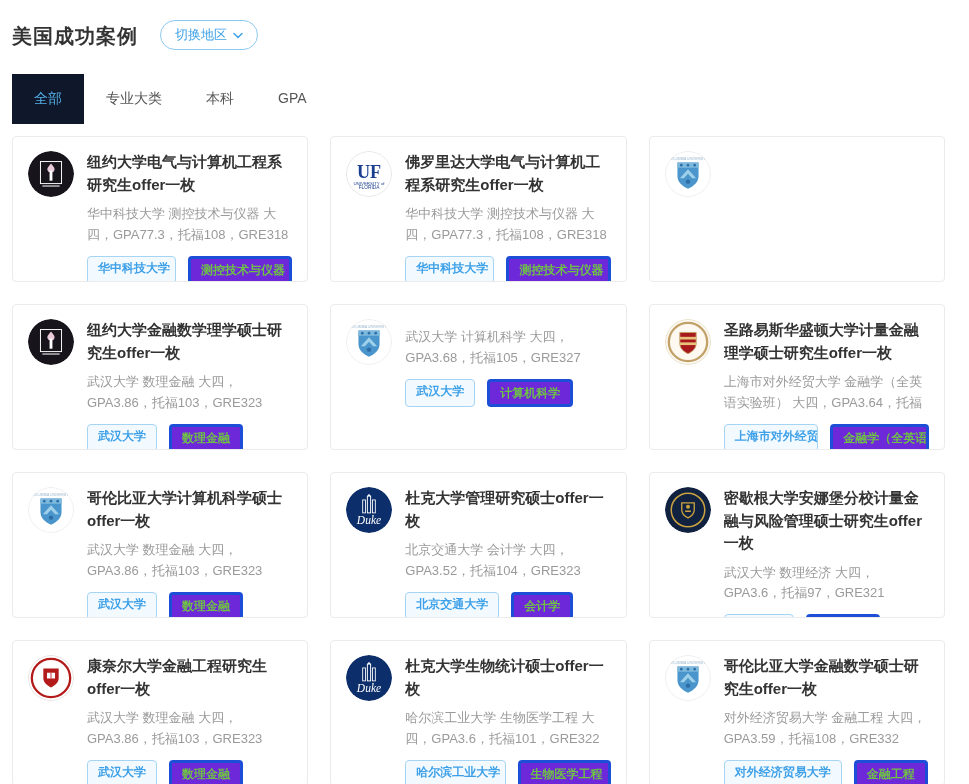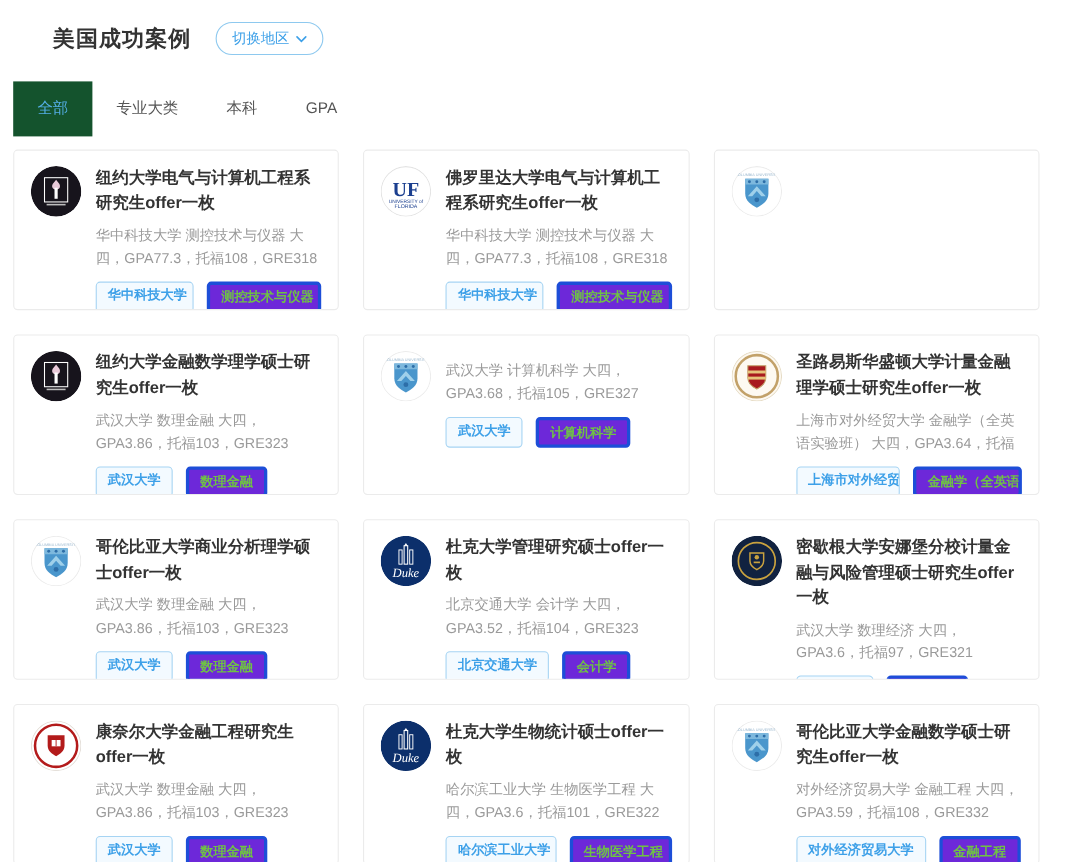--- a/index.html
+++ b/index.html
@@ -1,31 +1,31 @@
 <!DOCTYPE html>
 <html><head>
 <meta charset="utf-8">
 <style>
   * { margin:0; padding:0; box-sizing:border-box; }
   html,body { width:969px; height:784px; overflow:hidden; background:#fff;
     font-family:"Liberation Sans","DejaVu Sans",sans-serif; }
   .page { padding:20px 24px 0 12px; }
 
   
-  .header { display:flex; align-items:center;margin-left:36px; }
+  .header { display:flex; align-items:flex-end; }
   .page-title { font-size:20px; font-weight:bold; color:#333; letter-spacing:1px; }
   .region-btn { display:inline-flex; align-items:center; gap:6px; margin-left:22px;
     border:1px solid #8ec9ef; color:#3da0e8; background:#fff; border-radius:16px;
     padding:5px 14px; font-size:13px; cursor:pointer; }
   .region-btn svg { display:block; }
 
   
   .tabs { display:flex; margin-top:24px; }
   .tab { padding:16px 22px; font-size:14px; color:#555; cursor:pointer; }
-  .tab.active { background:#14532d; color:#54aee6; }
+  .tab.active { background:#0f172a; color:#54aee6; }
 
   
   .grid { margin-top:12px; display:grid; grid-template-columns:repeat(3,1fr);
     column-gap:22px; row-gap:22px; }
   .card { border:1px solid #ebebeb; border-radius:4px; background:#fff;
     padding:14px 15px; display:flex; gap:13px; height:146px; overflow:hidden; cursor:pointer; }
   .logo { width:46px; height:46px; flex:0 0 46px; border-radius:50%; overflow:hidden; }
   .logo svg { width:46px; height:46px; display:block; }
   .content { flex:1; min-width:0; }
   .title { font-size:15px; font-weight:bold; color:#333; line-height:1.5;
@@ -174,21 +174,21 @@
               <text x="24" y="9.5" font-size="3.6" fill="#9bb8cf" text-anchor="middle">COLUMBIA UNIVERSITY</text>
               <path d="M13 12h22v14c0 7-5.5 10.5-11 13.5c-5.5-3-11-6.5-11-13.5z" fill="#4a96cc"></path>
               <path d="M13 12h22v5.5h-22z" fill="#7db8dd"></path>
               <circle cx="17" cy="14.8" r="1.4" fill="#2d6ea8"></circle>
               <circle cx="24" cy="14.8" r="1.4" fill="#2d6ea8"></circle>
               <circle cx="31" cy="14.8" r="1.4" fill="#2d6ea8"></circle>
               <path d="M24 19l8.5 9.5h-4.2l-4.3-4.8l-4.3 4.8h-4.2z" fill="#9fd0ea"></path>
               <circle cx="24" cy="32" r="2.3" fill="#2d6ea8"></circle>
             </svg></span></div>
       <div class="content">
-        <div class="title">哥伦比亚大学商业分析理学硕士offer一枚</div>
+        <div class="title">哥伦比亚大学计算机科学硕士offer一枚</div>
         <div class="desc">武汉大学 数理金融 大四，GPA3.86，托福103，GRE323</div>
         <div class="tags">
           <span class="tag tag-blue">武汉大学</span>
           <span class="tag tag-green">数理金融</span>
         </div>
       </div>
     </div>
 
     <div class="card">
       <div class="logo"><span><svg viewBox="0 0 48 48">

